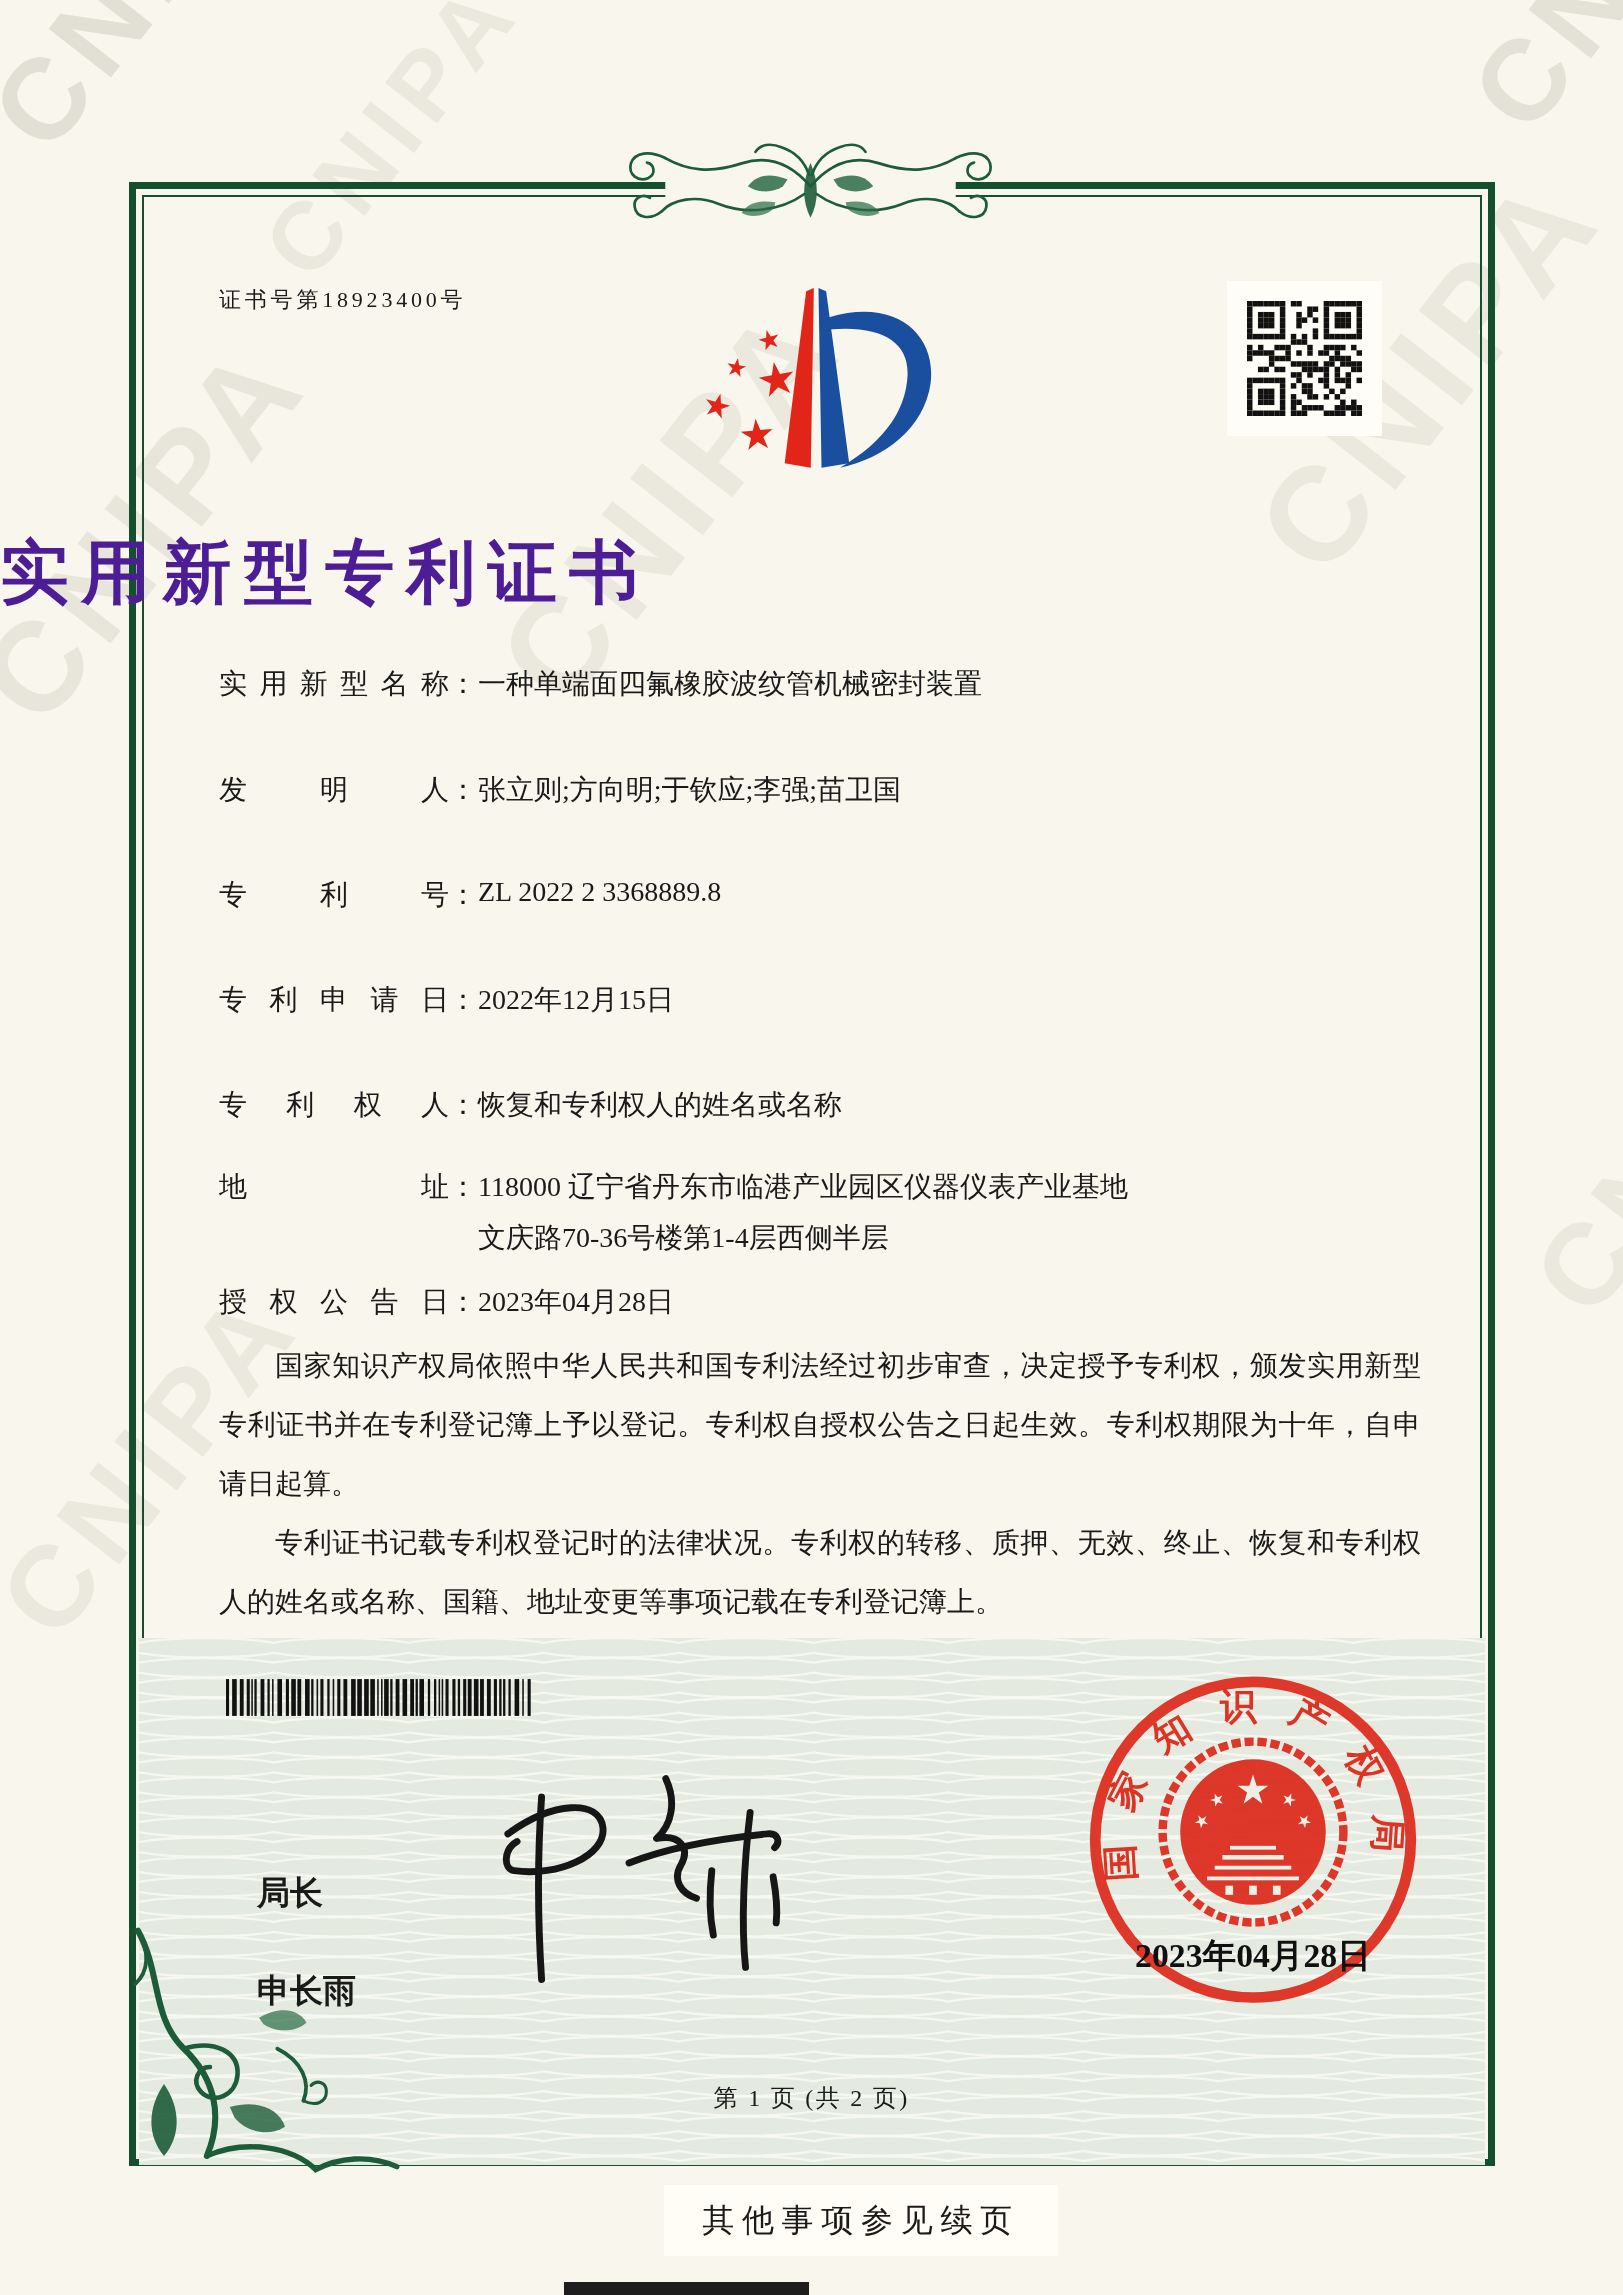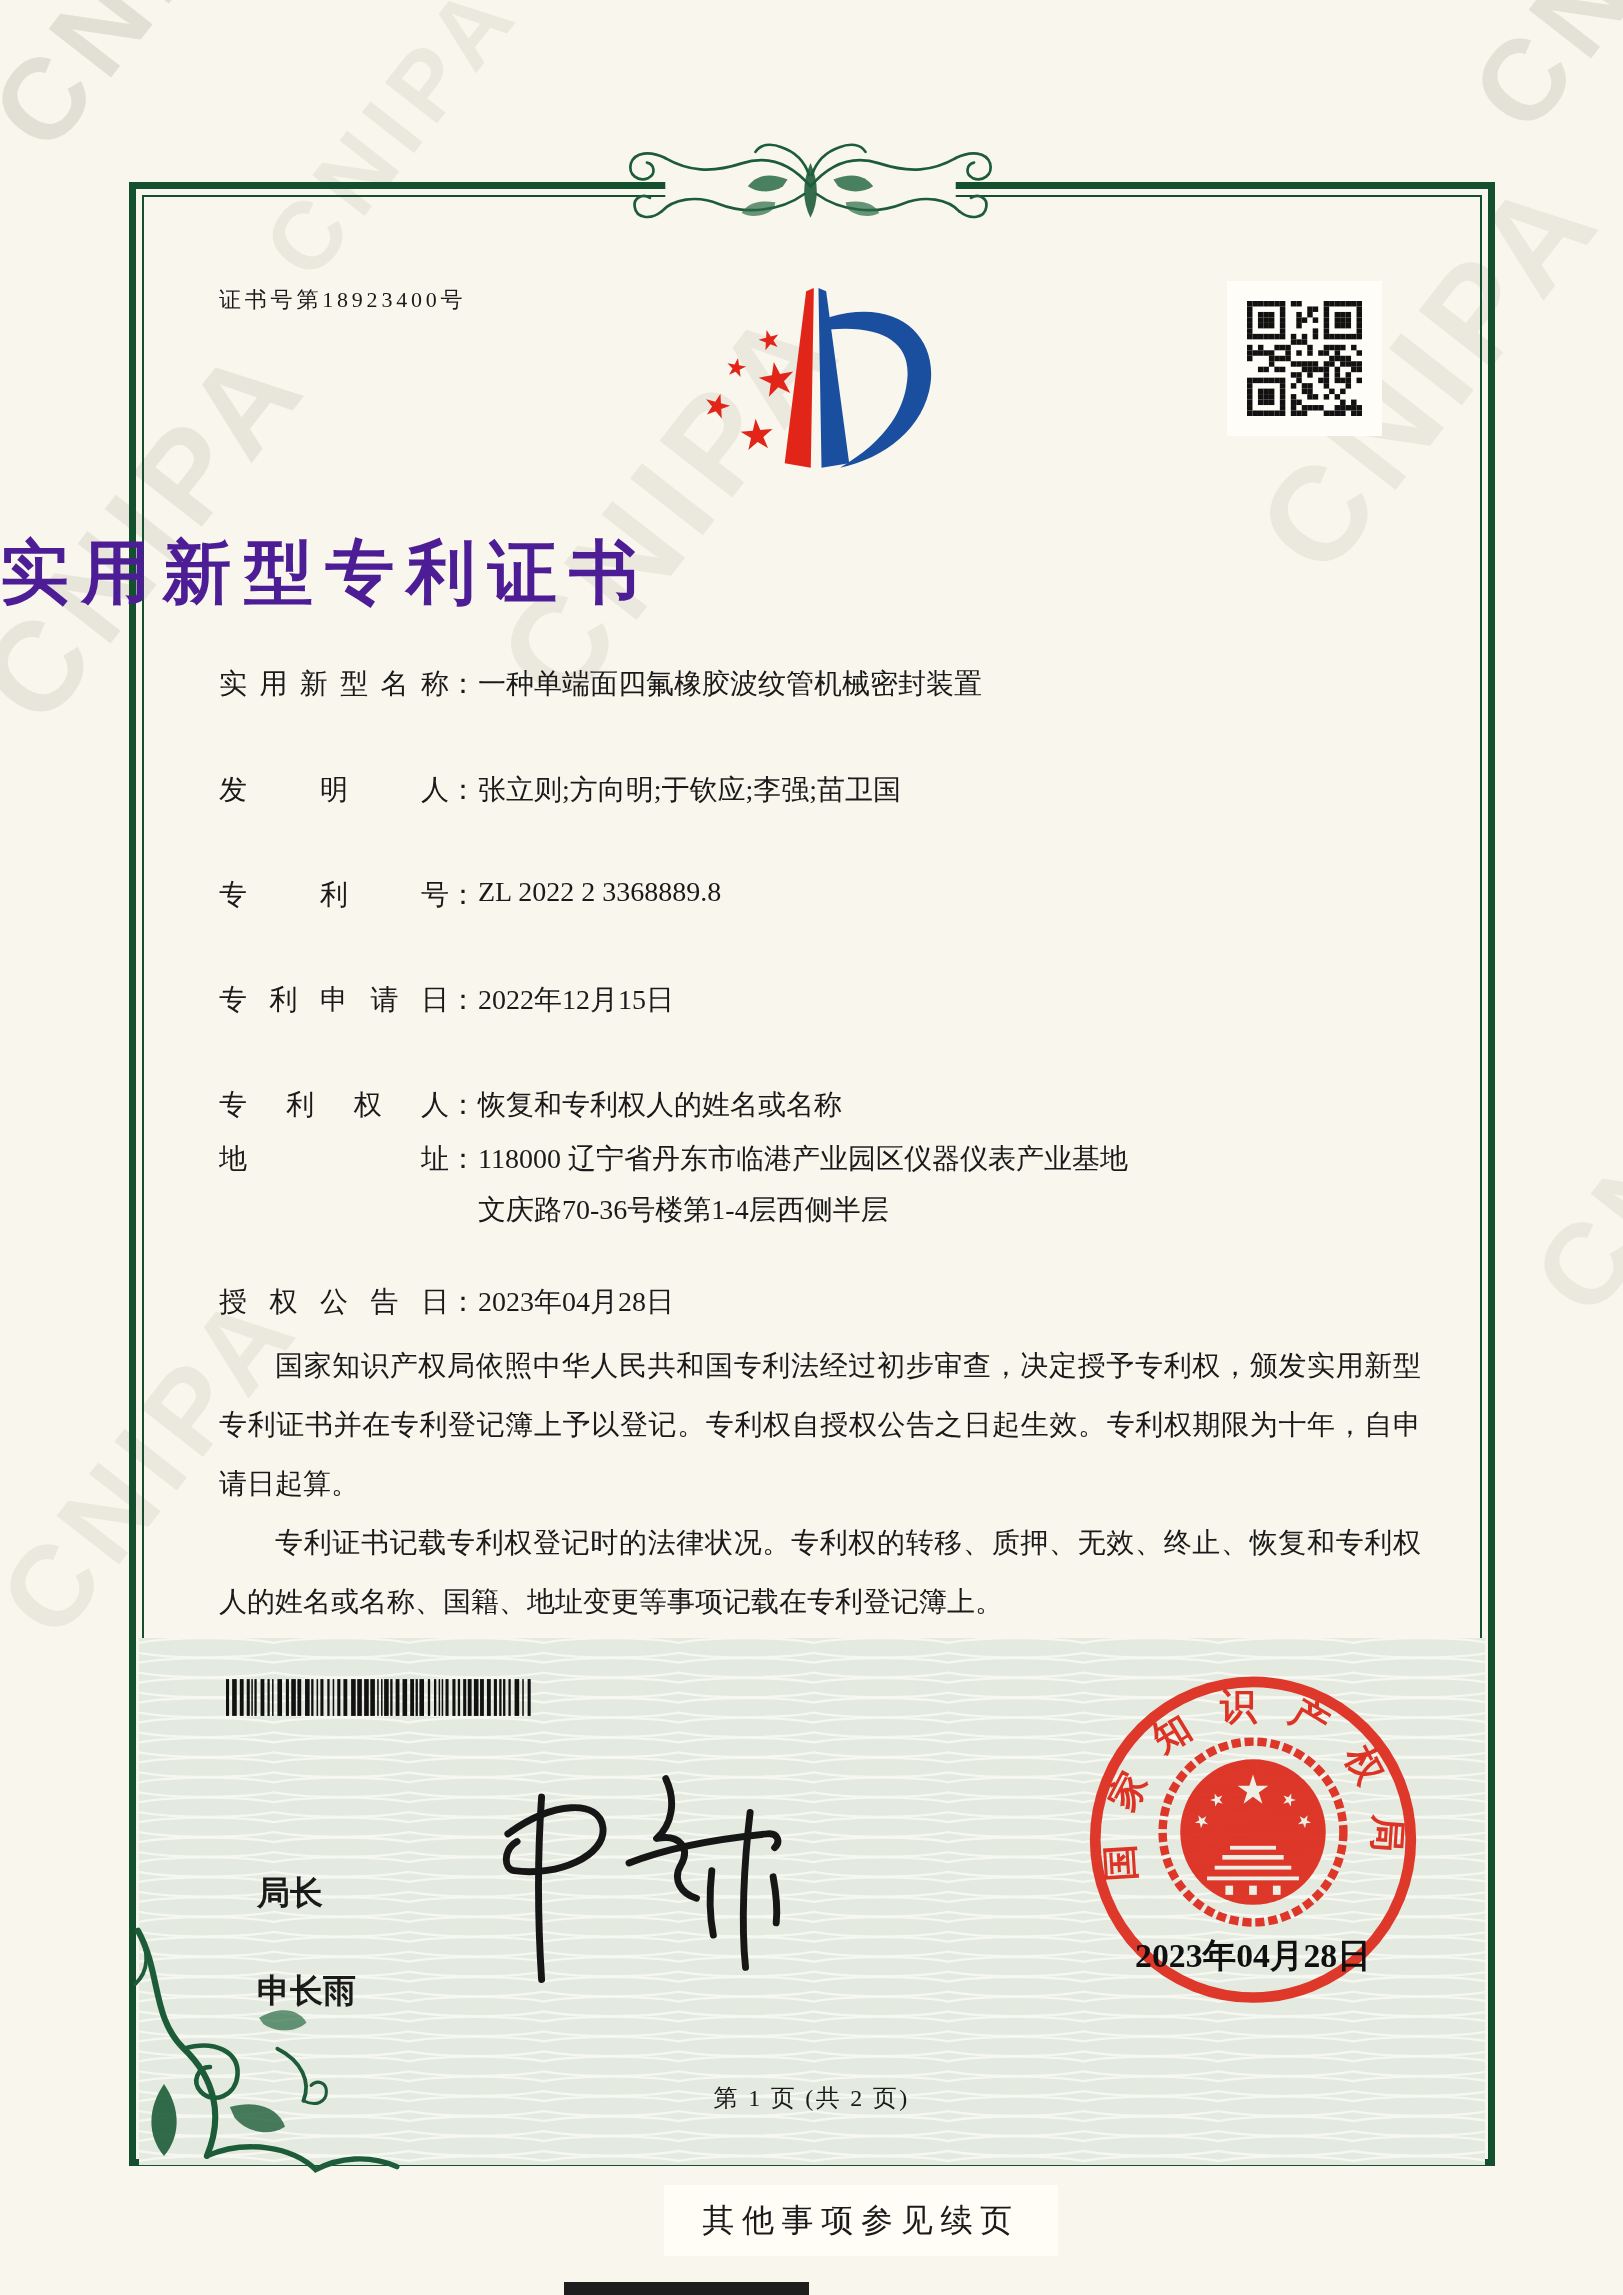--- a/index.html
+++ b/index.html
@@ -427,21 +427,21 @@
 </div>
 <div class="frow" style="top:876px">
   <span class="flabel">专利号</span><span class="fcolon">：</span><span class="fval">ZL 2022 2 3368889.8</span>
 </div>
 <div class="frow" style="top:981px">
   <span class="flabel">专利申请日</span><span class="fcolon">：</span><span class="fval">2022年12月15日</span>
 </div>
 <div class="frow" style="top:1086px">
   <span class="flabel">专利权人</span><span class="fcolon">：</span><span class="fval">恢复和专利权人的姓名或名称</span>
 </div>
-<div class="frow" style="top:1140px;height:103px">
+<div class="frow" style="top:1168px;height:103px">
   <span class="flabel">地址</span><span class="fcolon">：</span><span class="fval">118000 辽宁省丹东市临港产业园区仪器仪表产业基地</span>
   <span class="addr2">文庆路70-36号楼第1-4层西侧半层</span>
 </div>
 <div class="frow" style="top:1283px">
   <span class="flabel">授权公告日</span><span class="fcolon">：</span><span class="fval">2023年04月28日</span>
 </div>
 
 <div class="abs paras">
   <p>国家知识产权局依照中华人民共和国专利法经过初步审查，决定授予专利权，颁发实用新型专利证书并在专利登记簿上予以登记。专利权自授权公告之日起生效。专利权期限为十年，自申请日起算。</p>
   <p>专利证书记载专利权登记时的法律状况。专利权的转移、质押、无效、终止、恢复和专利权人的姓名或名称、国籍、地址变更等事项记载在专利登记簿上。</p>

